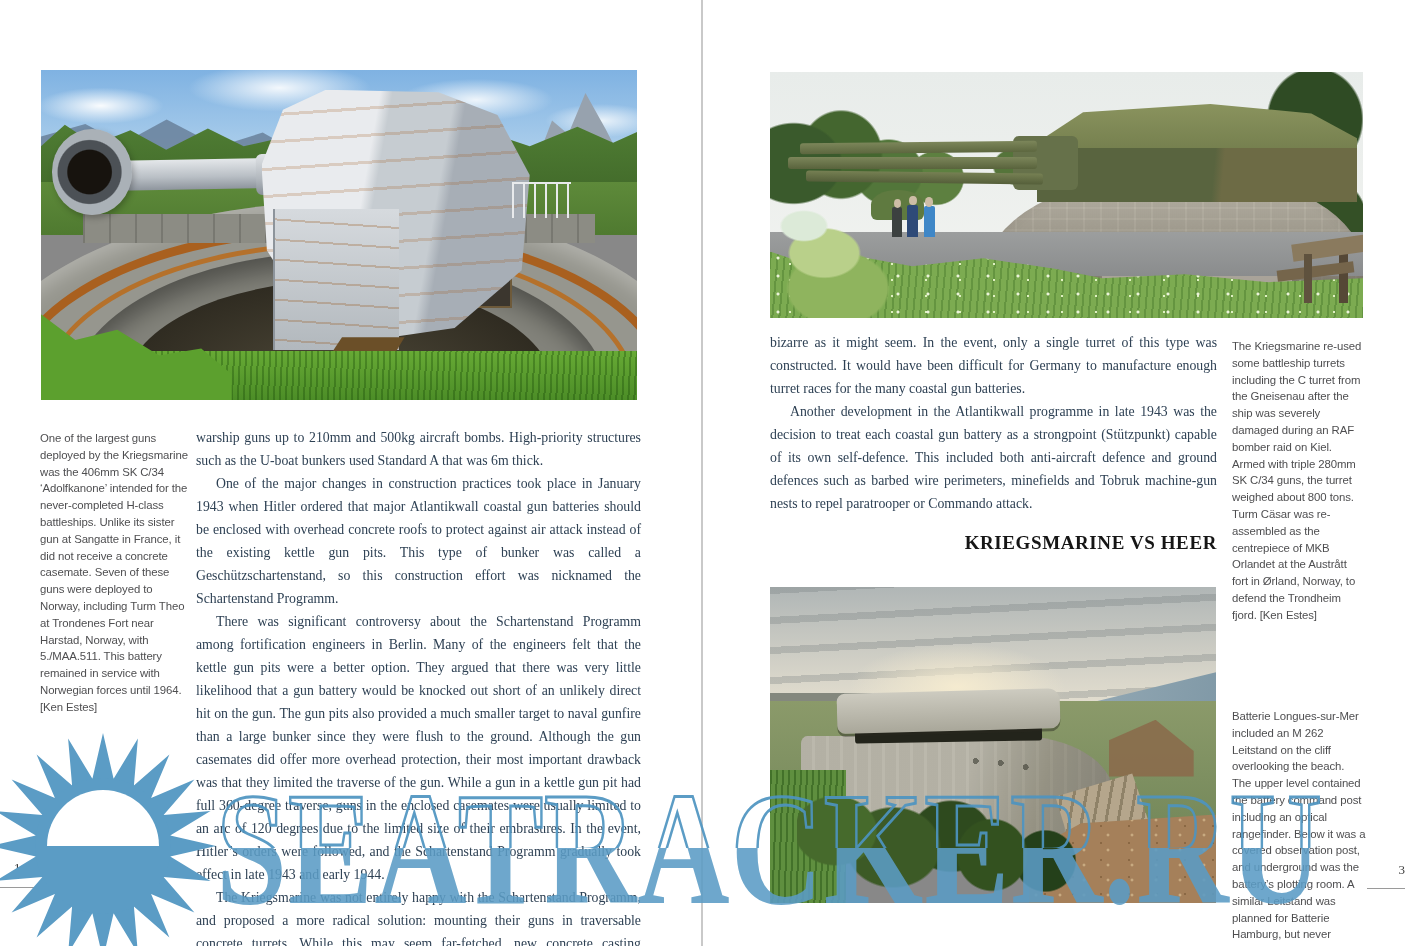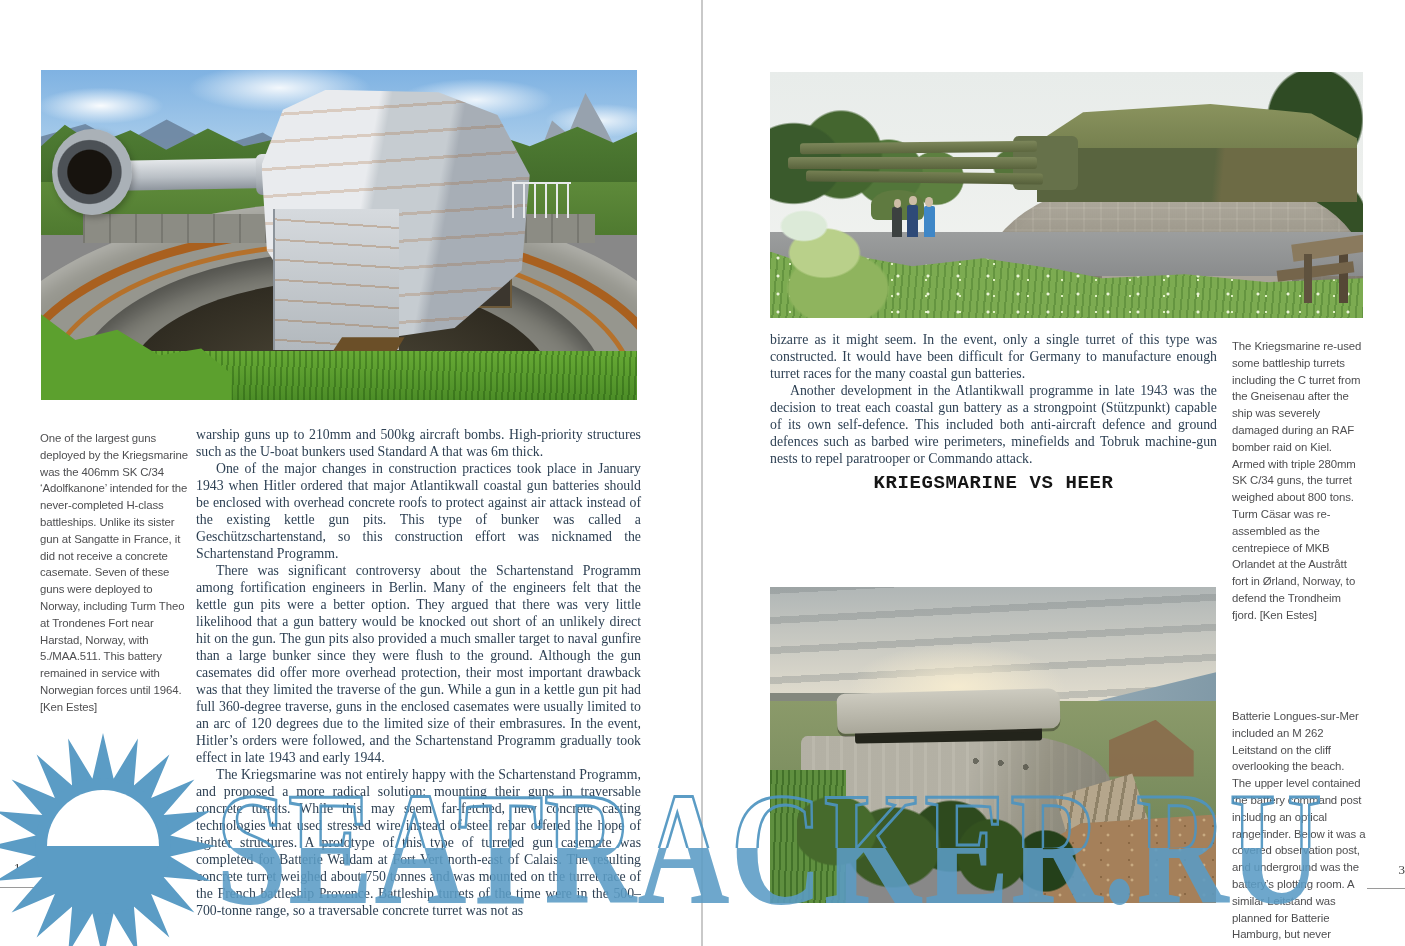--- a/index.html
+++ b/index.html
@@ -4,27 +4,27 @@
 <style>
   * { margin:0; padding:0; box-sizing:border-box; }
   html,body { width:1405px; height:946px; background:#ffffff; overflow:hidden;
               font-family:"Liberation Serif", serif; }
   .spread { position:relative; width:1405px; height:946px; background:#fff; }
 
   
   .gutter { position:absolute; left:701px; top:0; width:2px; height:946px; background:#c9c9c9; }
 
   
-  .body-col { position:absolute; color:#2e4154; font-size:13.8px; line-height:17px;
+  .body-col { position:absolute; color:#2e4154; font-size:13.8px; line-height:23px;
               text-align:justify; }
   .body-col p.ind { text-indent:1.45em; }
   .caption { position:absolute; font-family:"Liberation Sans", sans-serif; color:#4e4e50;
              font-size:11.4px; line-height:16.8px; letter-spacing:-0.1px; }
-  .sect-head { font-family:Liberation Mono, monospace; font-weight:bold; color:#161616;
-               font-size:19px; letter-spacing:0.6px; margin:8px 0 4px 0; text-align:center; }
+  .sect-head { font-family:Liberation Serif, serif; font-weight:bold; color:#161616;
+               font-size:19px; letter-spacing:0.6px; margin:16px 0 4px 0; text-align:right; }
   .pagenum { position:absolute; color:#3a3a3a; font-size:13px; }
   .pagerule { position:absolute; height:1px; background:#9a9a9a; }
 
   
   .photo { position:absolute; overflow:hidden; background:#888; }
   .photo div { position:absolute; }
 
   
   .ph-left { left:41px; top:70px; width:596px; height:330px; }
   .lp-sky { inset:0 0 55% 0; background:

